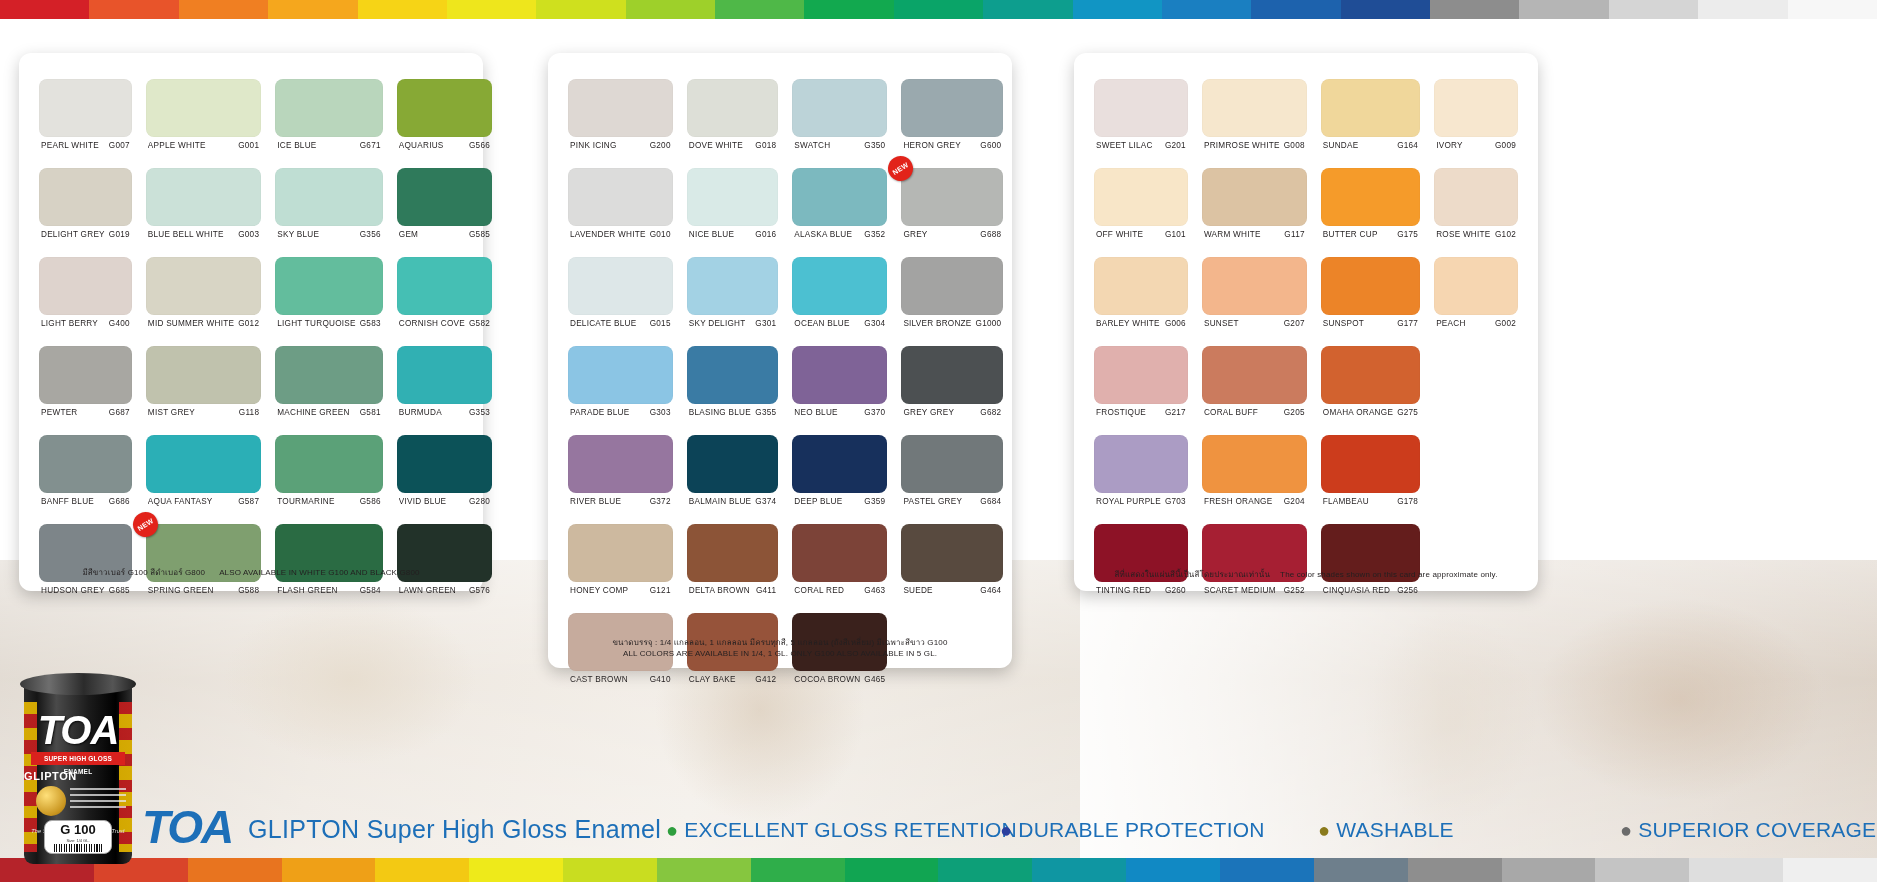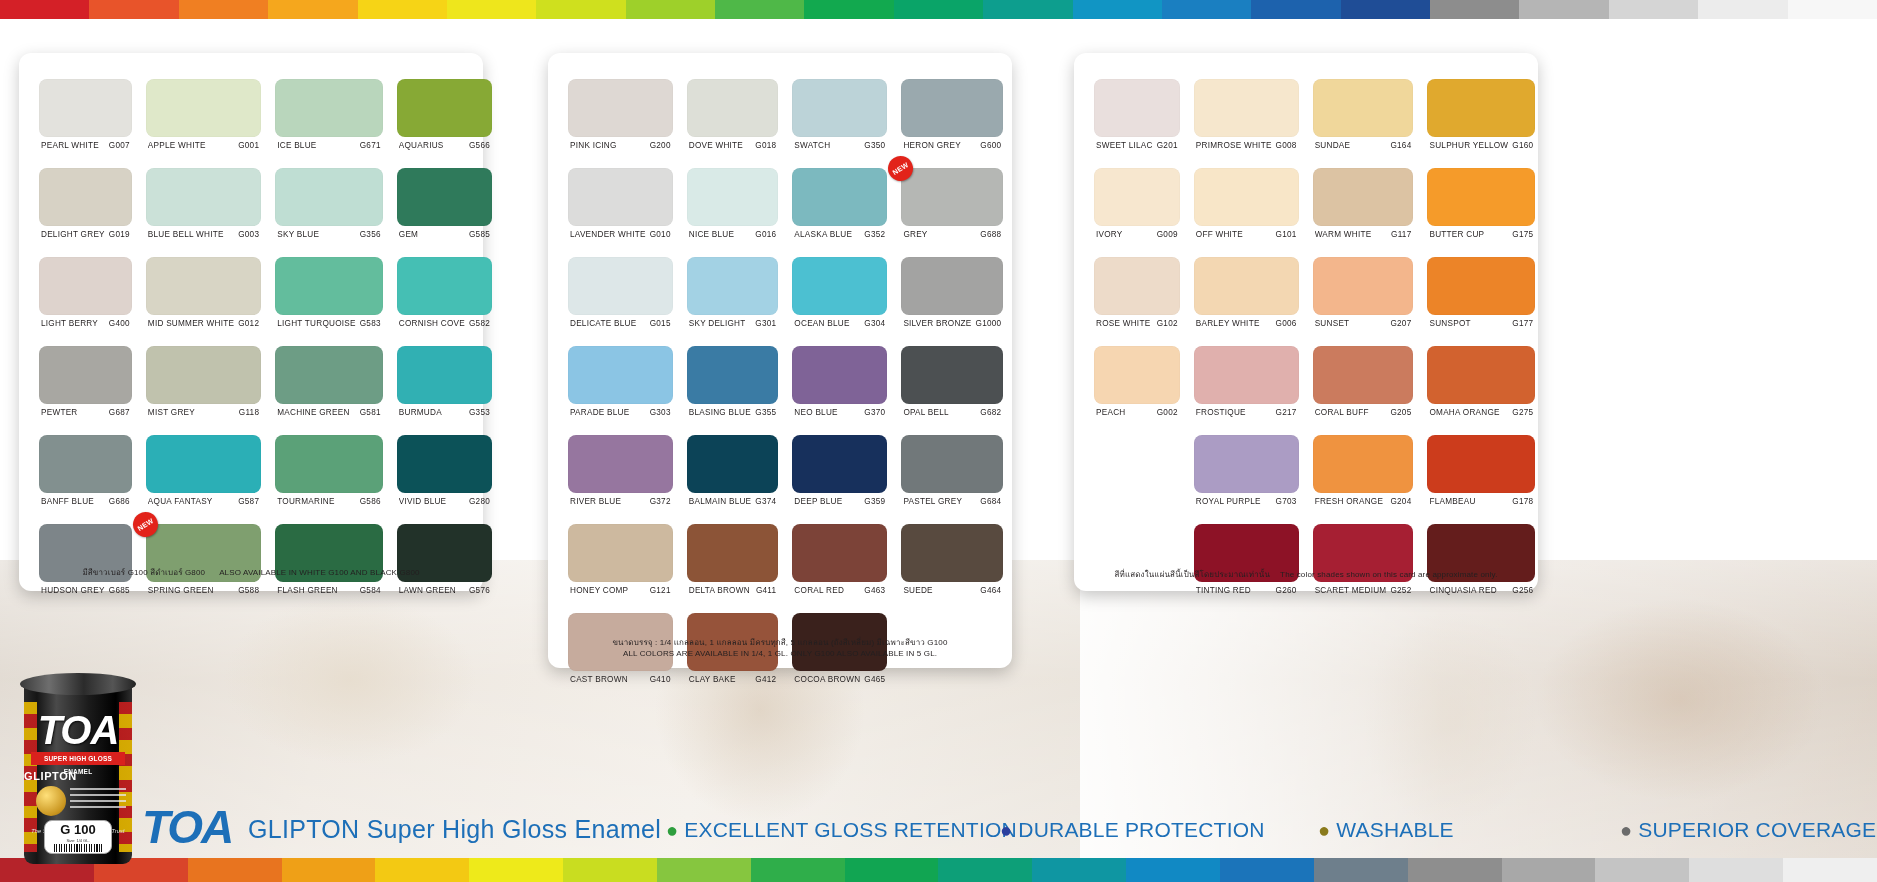--- a/index.html
+++ b/index.html
@@ -493,21 +493,21 @@
         <div class="cell">
           <div class="chip" style="background: rgb(127, 99, 151);"></div>
           <div class="chip-label">
             <span class="chip-name">NEO BLUE</span>
             <span class="chip-code">G370</span>
           </div>
         </div>
         <div class="cell">
           <div class="chip" style="background: rgb(76, 80, 82);"></div>
           <div class="chip-label">
-            <span class="chip-name">OPAL BELL</span>
+            <span class="chip-name">GREY GREY</span>
             <span class="chip-code">G682</span>
           </div>
         </div>
         <div class="cell">
           <div class="chip" style="background: rgb(150, 118, 159);"></div>
           <div class="chip-label">
             <span class="chip-name">RIVER BLUE</span>
             <span class="chip-code">G372</span>
           </div>
         </div>
@@ -602,27 +602,20 @@
           <div class="chip-label">
             <span class="chip-name">PRIMROSE WHITE</span>
             <span class="chip-code">G008</span>
           </div>
         </div>
         <div class="cell">
           <div class="chip" style="background: rgb(240, 215, 155);"></div>
           <div class="chip-label">
             <span class="chip-name">SUNDAE</span>
             <span class="chip-code">G164</span>
-          </div>
-        </div>
-        <div class="cell">
-          <div class="chip" style="background: rgb(224, 169, 46);"></div>
-          <div class="chip-label">
-            <span class="chip-name">SULPHUR YELLOW</span>
-            <span class="chip-code">G160</span>
           </div>
         </div>
         <div class="cell">
           <div class="chip" style="background: rgb(247, 231, 207);"></div>
           <div class="chip-label">
             <span class="chip-name">IVORY</span>
             <span class="chip-code">G009</span>
           </div>
         </div>
         <div class="cell">

